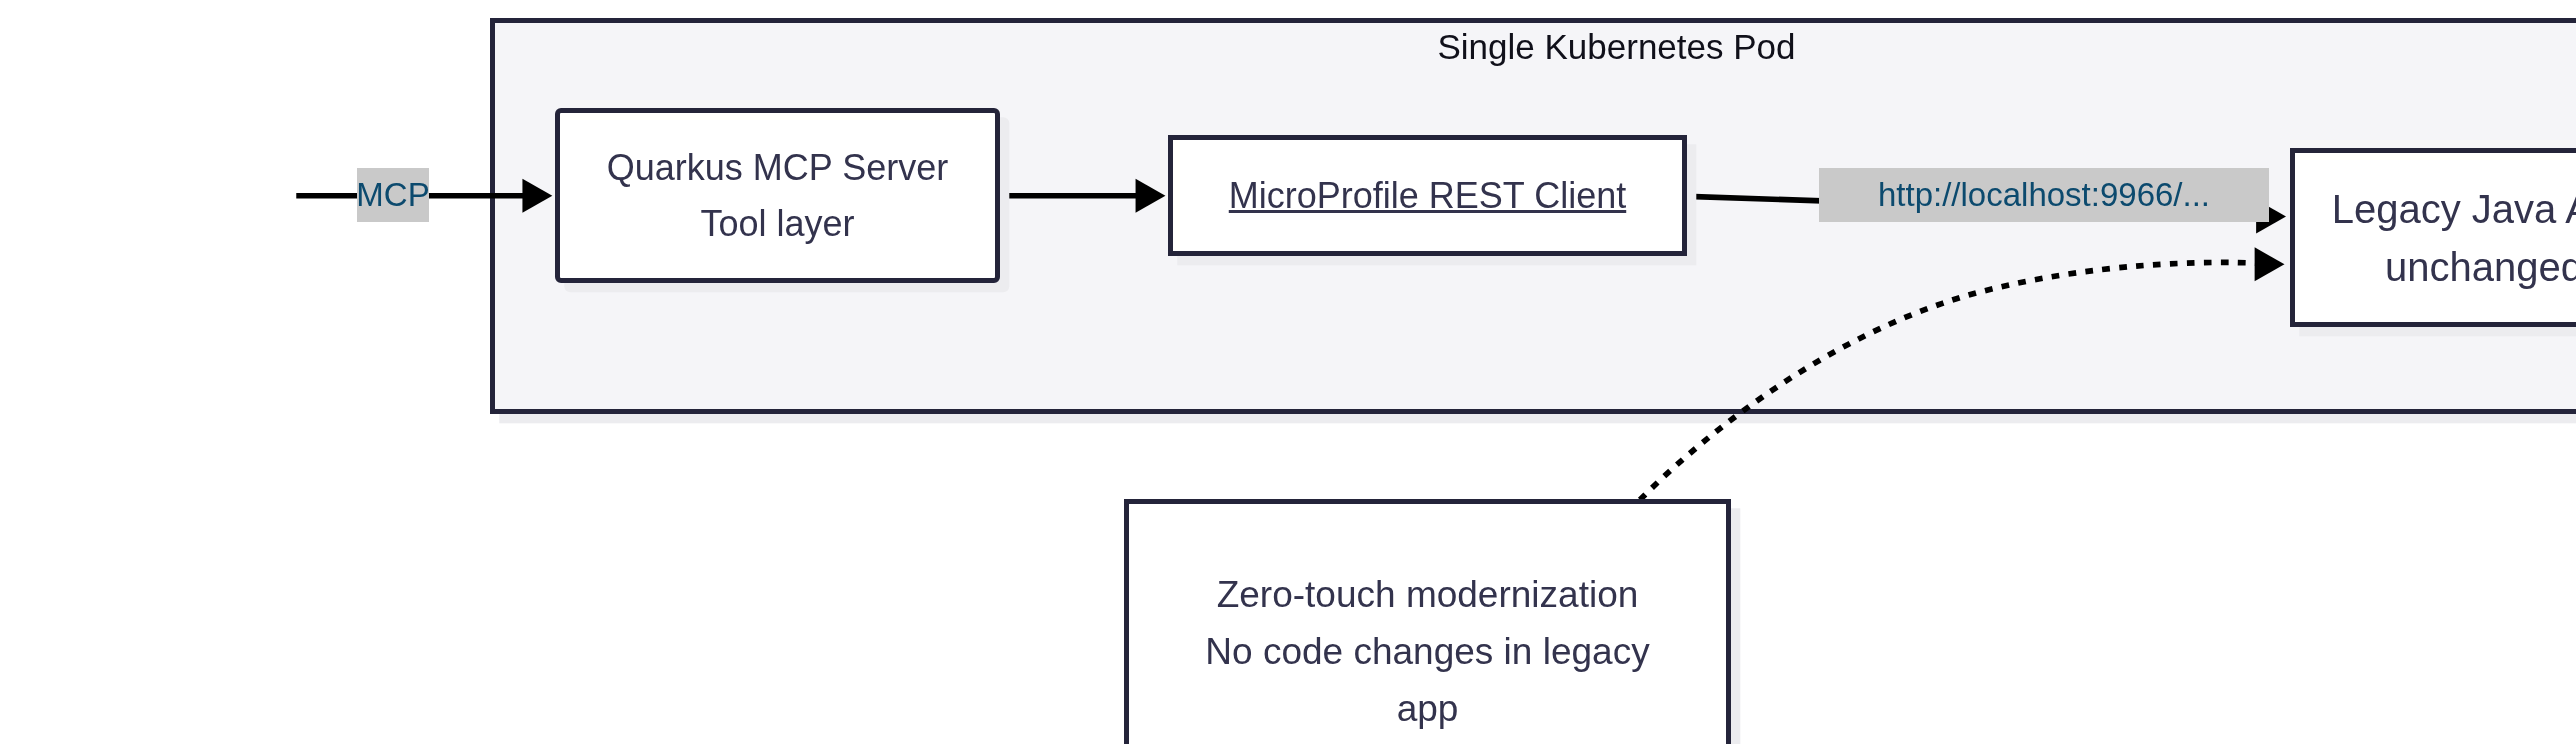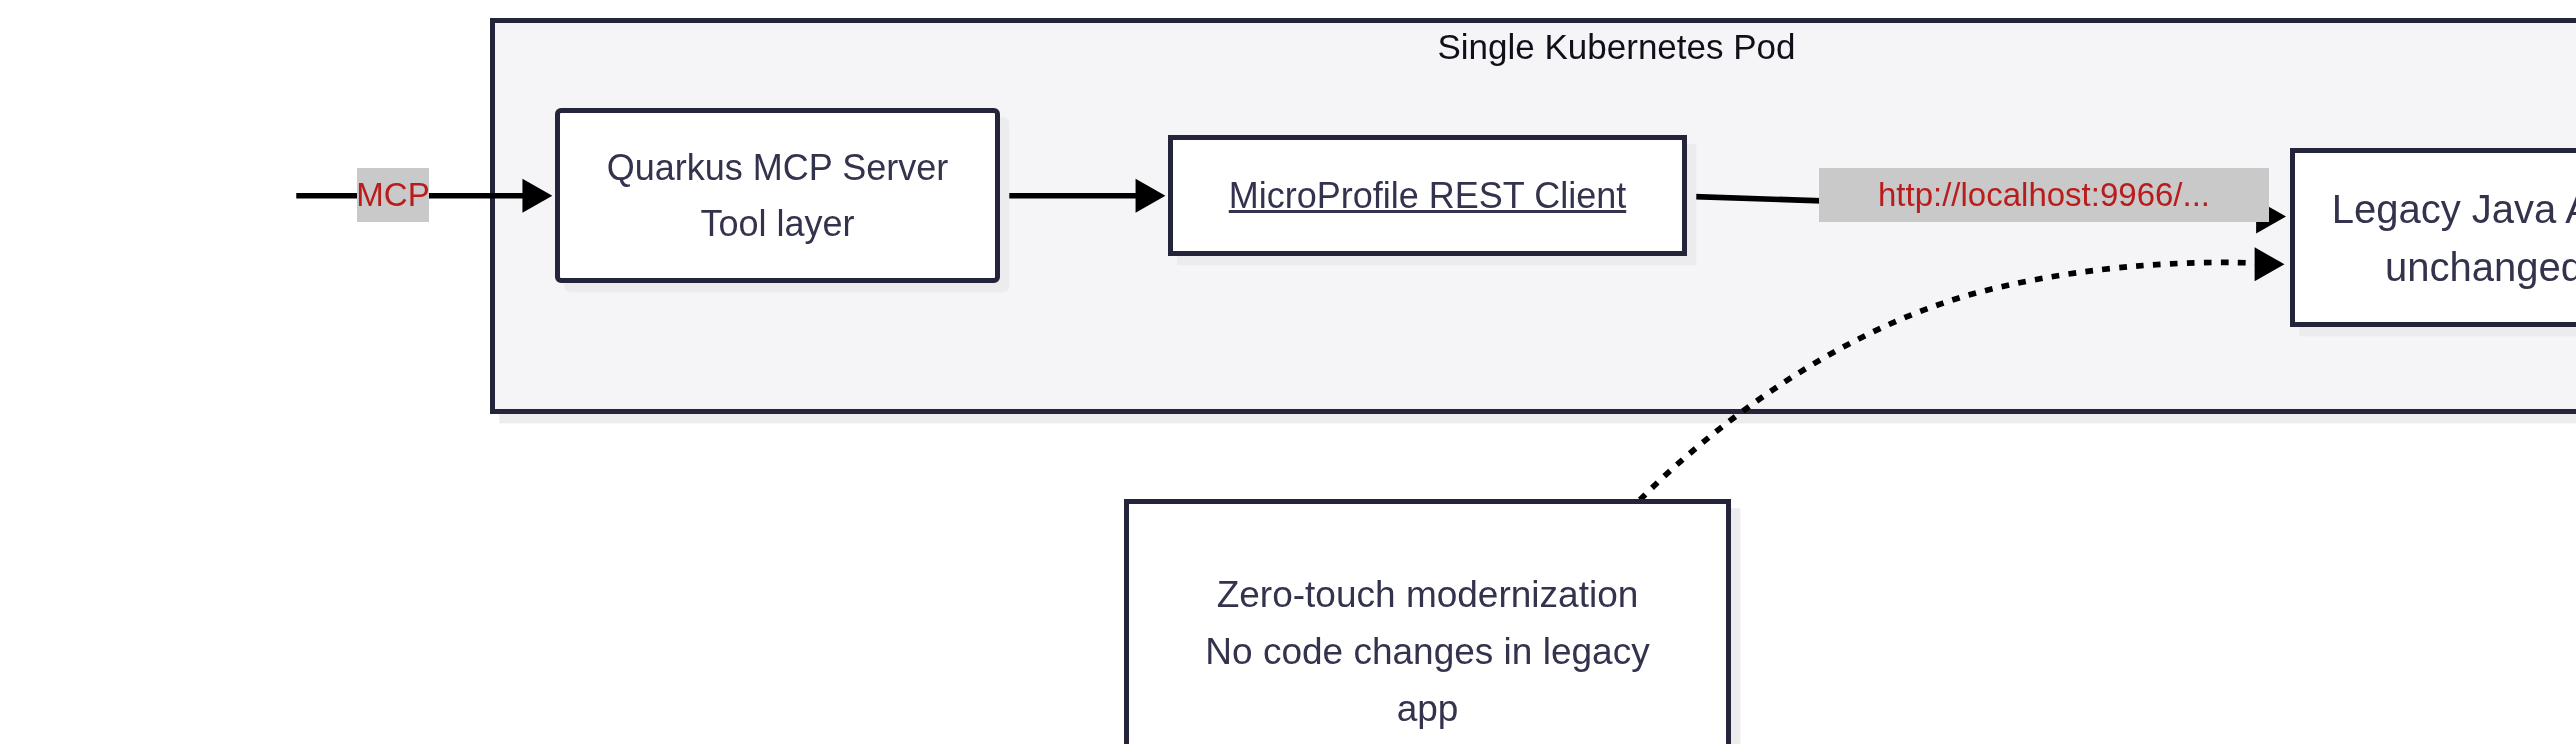--- a/index.html
+++ b/index.html
@@ -13,21 +13,21 @@
   
   .node{position:absolute;background:#ffffff;border:5.2px solid #24243a;box-sizing:border-box;
         box-shadow:9.3px 9.3px 0 0 #ececef;display:flex;align-items:center;justify-content:center;
         text-align:center;white-space:pre-line;z-index:3;}
   .node-ai{left:25px;top:108px;width:272px;height:175px;font-size:36px;line-height:56px;}
   .node-quarkus{left:555px;top:108px;width:445px;height:175px;font-size:36px;line-height:56px;border-radius:6px;}
   .node-micro{left:1168px;top:135px;width:519px;height:121px;font-size:36px;line-height:52px;text-decoration:underline;}
   .node-legacy{left:2290px;top:148px;width:388px;height:179px;font-size:40px;line-height:58px;}
   .node-note{left:1124px;top:499px;width:607px;height:304px;font-size:37px;line-height:57px;}
   
-  .edge-label{position:absolute;background:#c9c9c9;color:#b91c1c;display:flex;align-items:center;
+  .edge-label{position:absolute;background:#c9c9c9;color:#0c4a6e;display:flex;align-items:center;
               justify-content:center;font-size:33px;z-index:4;white-space:nowrap;}
   .edge-label-mcp{left:357px;top:168px;width:72px;height:54px;}
   .edge-label-http{left:1786px;top:168px;width:450px;height:54px;margin-left:33px;}
   svg.wires{position:absolute;left:0;top:0;z-index:2;}
 </style>
 </head>
 <body>
 
 <div id="canvas">
 

